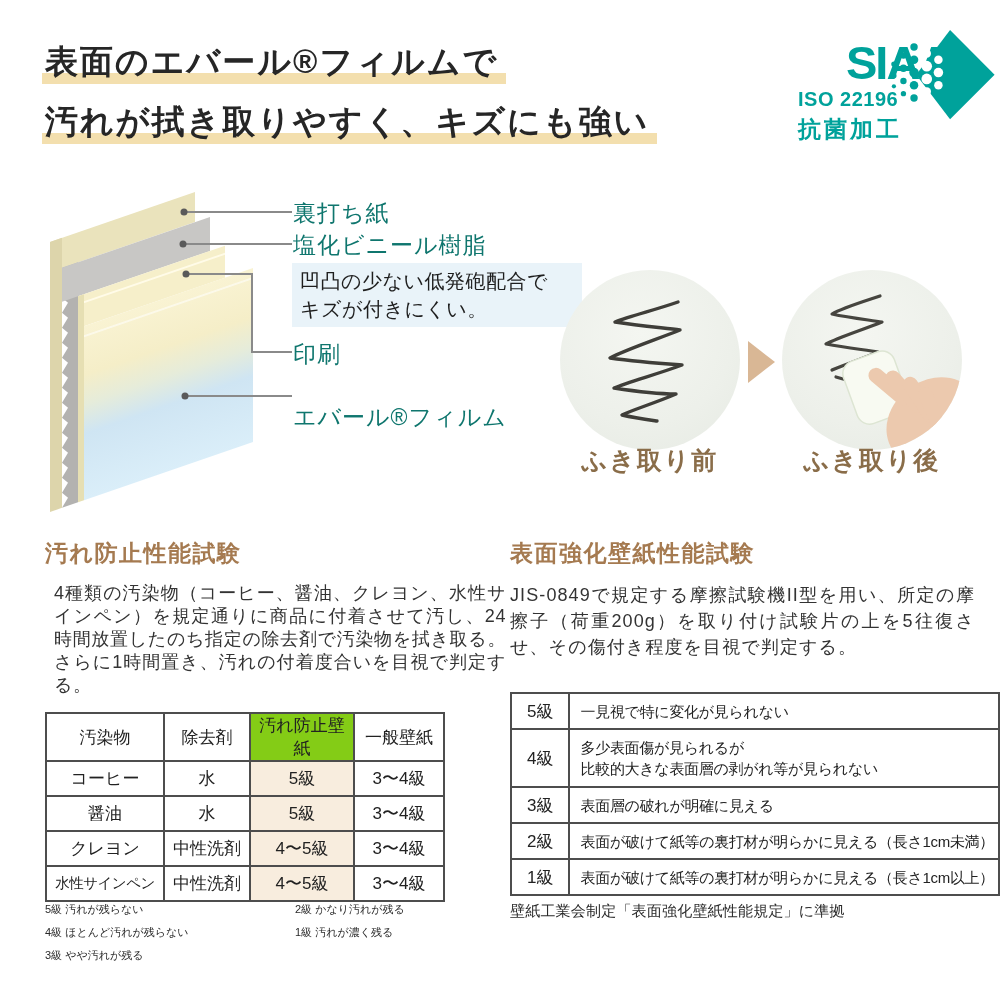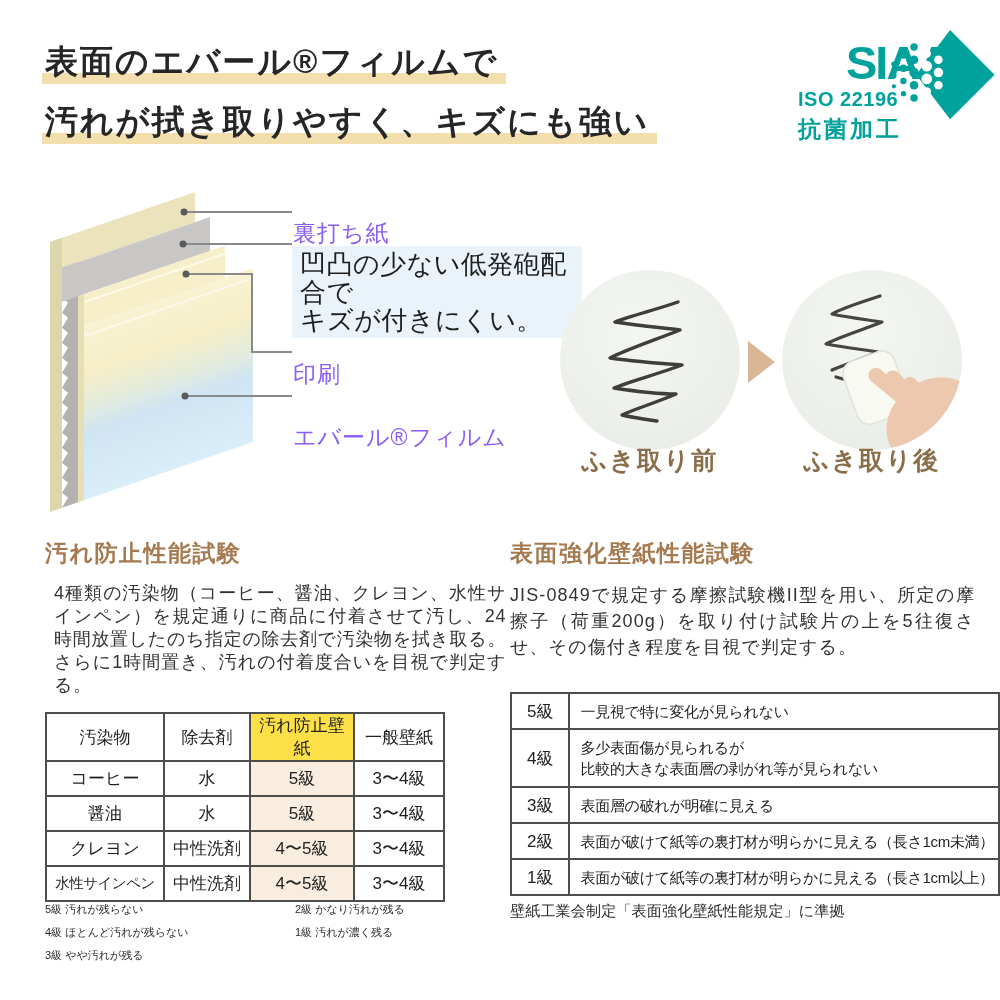--- a/index.html
+++ b/index.html
@@ -15,22 +15,22 @@
   #title2 { top:100px;text-decoration:underline; }
 
   
   .siaa { position:absolute; left:798px; top:38px; width:200px; color:#00a29b; }
   .siaa .name { font-size:47px; font-weight:bold; letter-spacing:-2px; line-height:50px;margin-left:48px; }
   .siaa .iso { font-size:20px; font-weight:bold; letter-spacing:0.5px; margin-top:0; }
   .siaa .proc { font-size:23px; font-weight:bold; letter-spacing:3px; margin-top:3px; }
   .siaa-svg { position:absolute; left:86px; top:-10px; }
 
   
-  .dg-label { position:absolute; font-size:23px; color:#8b5cf6; white-space:nowrap; letter-spacing:1px;margin-top:20px; }
-  .dg-note { position:absolute; left:292px; top:246px; width:290px; background:#e9f3f9; padding:4px 8px; font-size:26px; line-height:28px; color:#1e1e1e; letter-spacing:0.5px; }
+  .dg-label { position:absolute; font-size:23px; color:#0f766e; white-space:nowrap; letter-spacing:1px; }
+  .dg-note { position:absolute; left:292px; top:263px; width:290px; background:#e9f3f9; padding:4px 8px; font-size:20px; line-height:28px; color:#1e1e1e; letter-spacing:0.5px; }
 
   
   .wipe-circle { position:absolute; width:180px; height:180px; border-radius:50%; background:radial-gradient(circle at 45% 35%, #f4f6f1 0%, #edf0ea 60%, #e6eae3 100%); overflow:hidden; }
   .wipe-label { position:absolute; width:180px; text-align:center; top:444px; font-size:25px; font-weight:bold; letter-spacing:2px; color:#8a6d49; }
   .wipe-arrow { position:absolute; left:748px; top:341px; width:0; height:0; border-left:27px solid #d9b795; border-top:21px solid transparent; border-bottom:21px solid transparent; }
 
   
   .sec-heading { position:absolute; font-size:23px; font-weight:bold; color:#a57a50; letter-spacing:1.5px; white-space:nowrap; }
   .sec-para { position:absolute; font-size:18px; line-height:23px; letter-spacing:0.6px; color:#333333; text-align:justify; }
   #para-right { line-height:26px; letter-spacing:1.1px; }
@@ -39,21 +39,21 @@
   td, th { border:2px solid #4d4d4d; font-weight:normal; }
 
   
   #stain-table { position:absolute; left:45px; top:712px; }
   #stain-table td { text-align:center; vertical-align:middle; font-size:17px; color:#222; }
   #stain-table .c0 { width:118px; height:35px; }
   #stain-table .c1 { width:86px; }
   #stain-table .c2 { width:104px; }
   #stain-table .c3 { width:90px; }
   #stain-table tr.hdr td { height:36px; }
-  #stain-table td.tan-h { background:#fde047; }
+  #stain-table td.tan-h { background:#84cc16; }
   #stain-table td.tan { background:#f8edde; }
   #stain-table td.small { font-size:14.5px; letter-spacing:-0.5px; }
 
   .legend { position:absolute; top:898px; font-size:11px; line-height:23px; color:#2a2a2a; white-space:nowrap; }
   #legend1 { left:45px; }
   #legend2 { left:295px; }
 
   
   #surface-table { position:absolute; left:510px; top:692px; }
   #surface-table td { vertical-align:middle; color:#222; }

